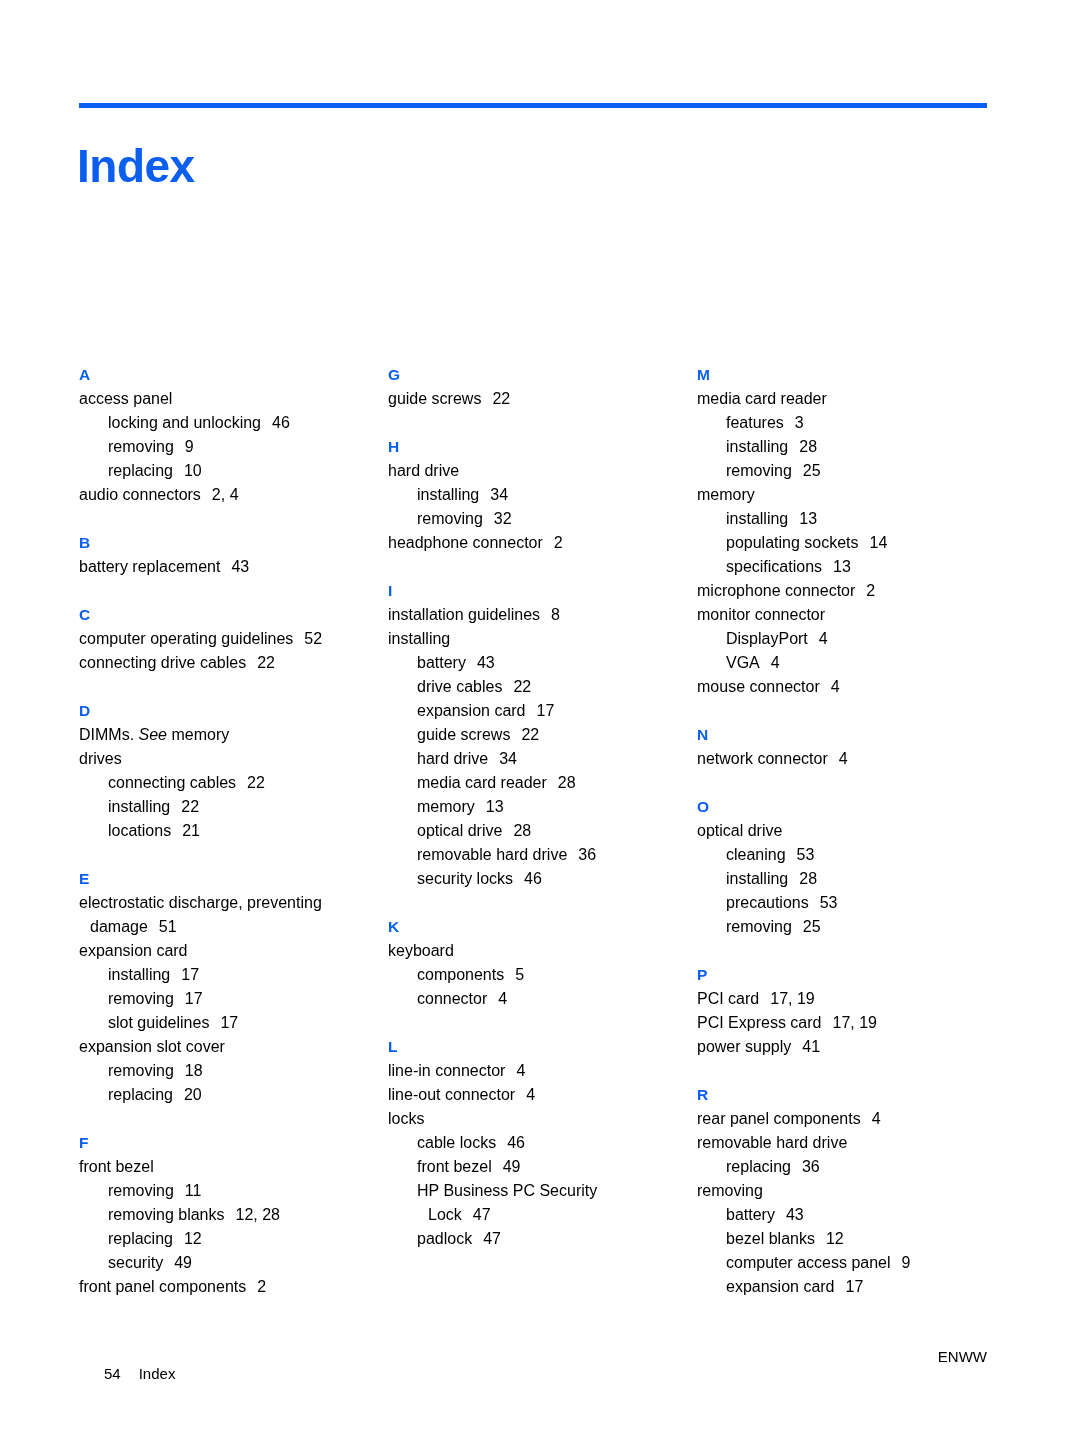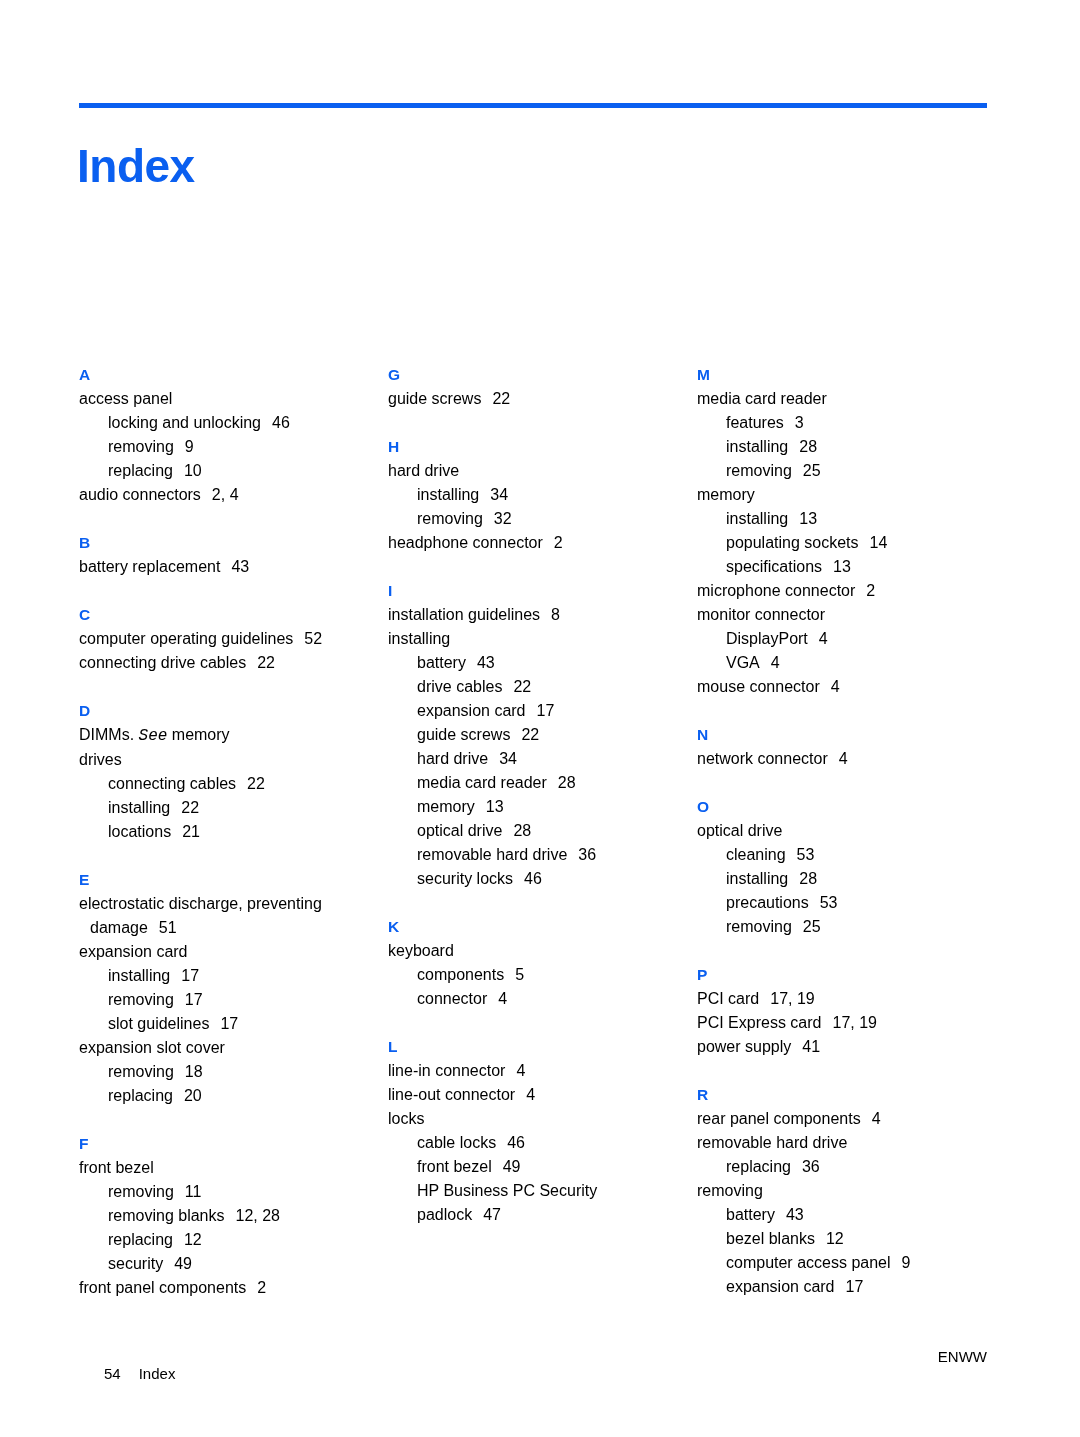--- a/index.html
+++ b/index.html
@@ -75,21 +75,21 @@
     white-space: nowrap;
   }
   .entry.level-1 { padding-left: 0; }
   .entry.level-2 { padding-left: 29px; }
   
   .entry.cont-1 { padding-left: 11px; }
   
   .entry.cont-2 { padding-left: 40px; }
 
   .pages { margin-left: 11px; }
-  .ref-see { font-style: italic; font-family: Liberation Mono, monospace; }
+  .ref-see { font-style: italic; }
 
   .group-gap { height: 24px; }
 
   
   .footer {
     position: absolute;
     left: 79px;
     top: 1348px;
     width: 908px;
     font-size: 15px;
@@ -200,20 +200,21 @@
         </div>
         <div class="group-gap"></div>
         <div class="letter-group">
           <div class="letter-heading">L</div>
           <div class="entry level-1"><span>line-in connector</span><span class="pages">4</span></div>
           <div class="entry level-1"><span>line-out connector</span><span class="pages">4</span></div>
           <div class="entry level-1"><span>locks</span></div>
           <div class="entry level-2"><span>cable locks</span><span class="pages">46</span></div>
           <div class="entry level-2"><span>front bezel</span><span class="pages">49</span></div>
           <div class="entry level-2"><span>HP Business PC Security</span></div>
+          <div class="entry cont-2"><span>Lock</span><span class="pages">47</span></div>
           <div class="entry level-2"><span>padlock</span><span class="pages">47</span></div>
         </div>
       </div>
       <div class="column">
         <div class="letter-group">
           <div class="letter-heading">M</div>
           <div class="entry level-1"><span>media card reader</span></div>
           <div class="entry level-2"><span>features</span><span class="pages">3</span></div>
           <div class="entry level-2"><span>installing</span><span class="pages">28</span></div>
           <div class="entry level-2"><span>removing</span><span class="pages">25</span></div>

